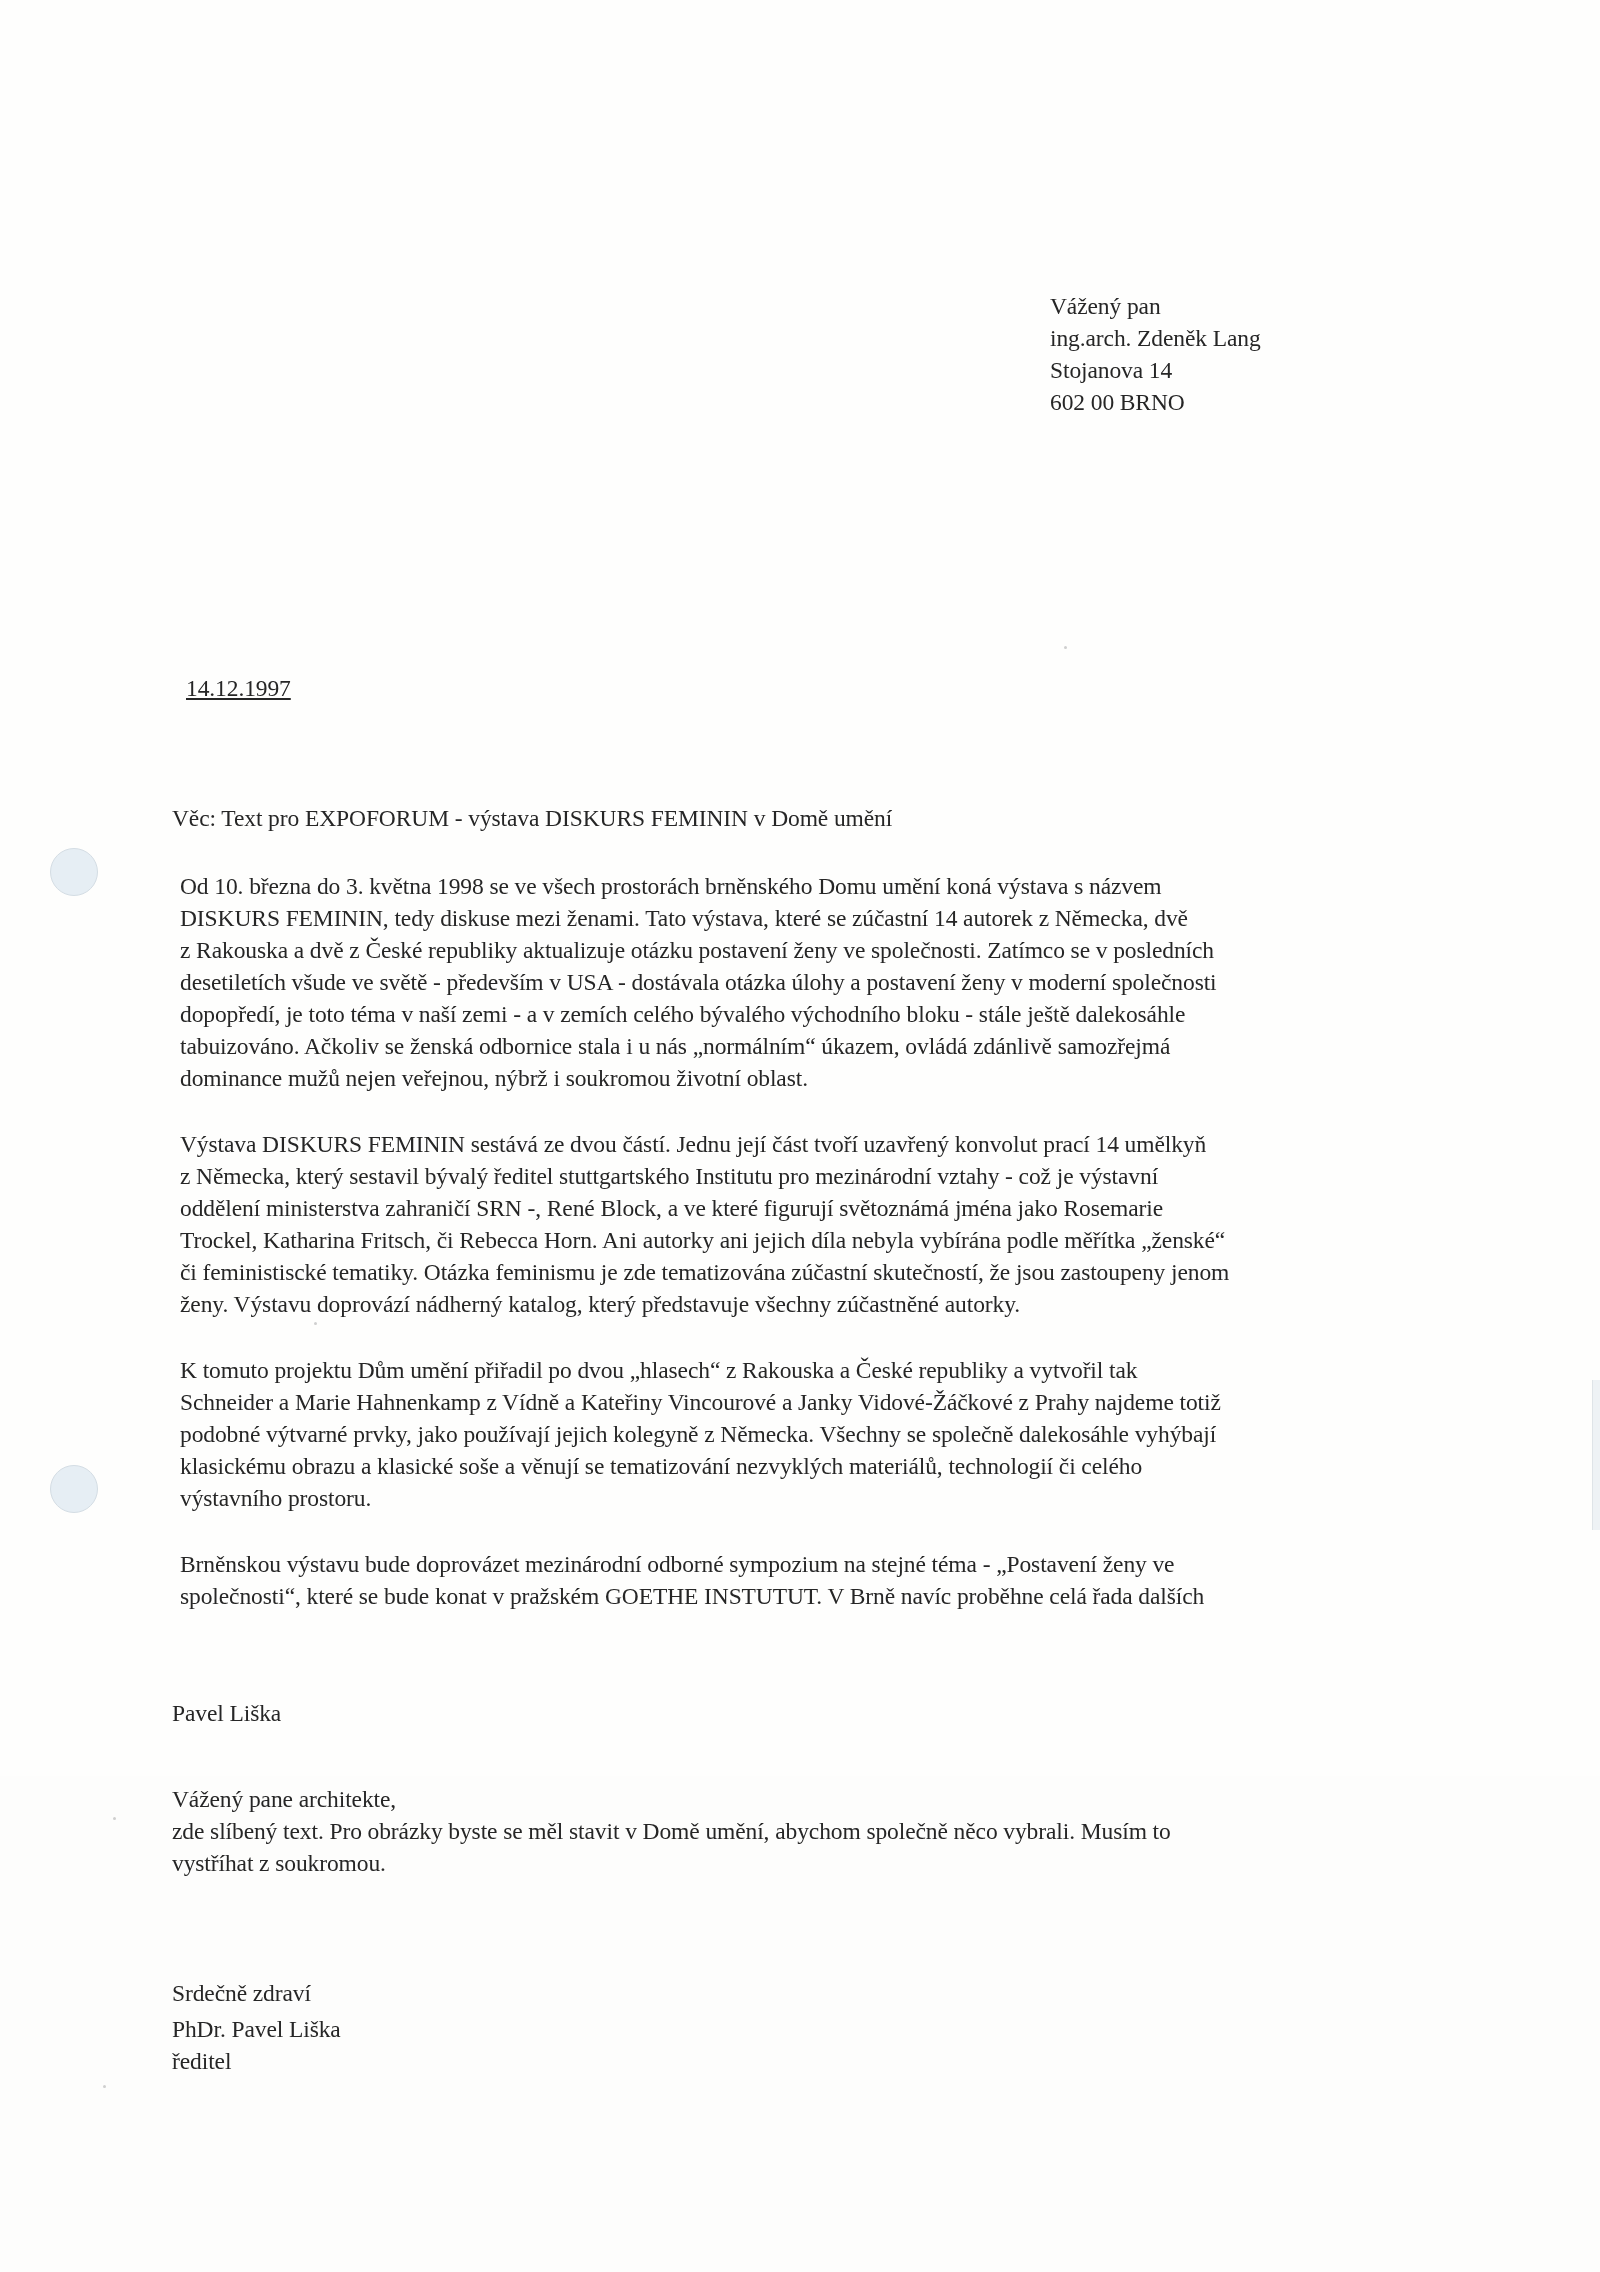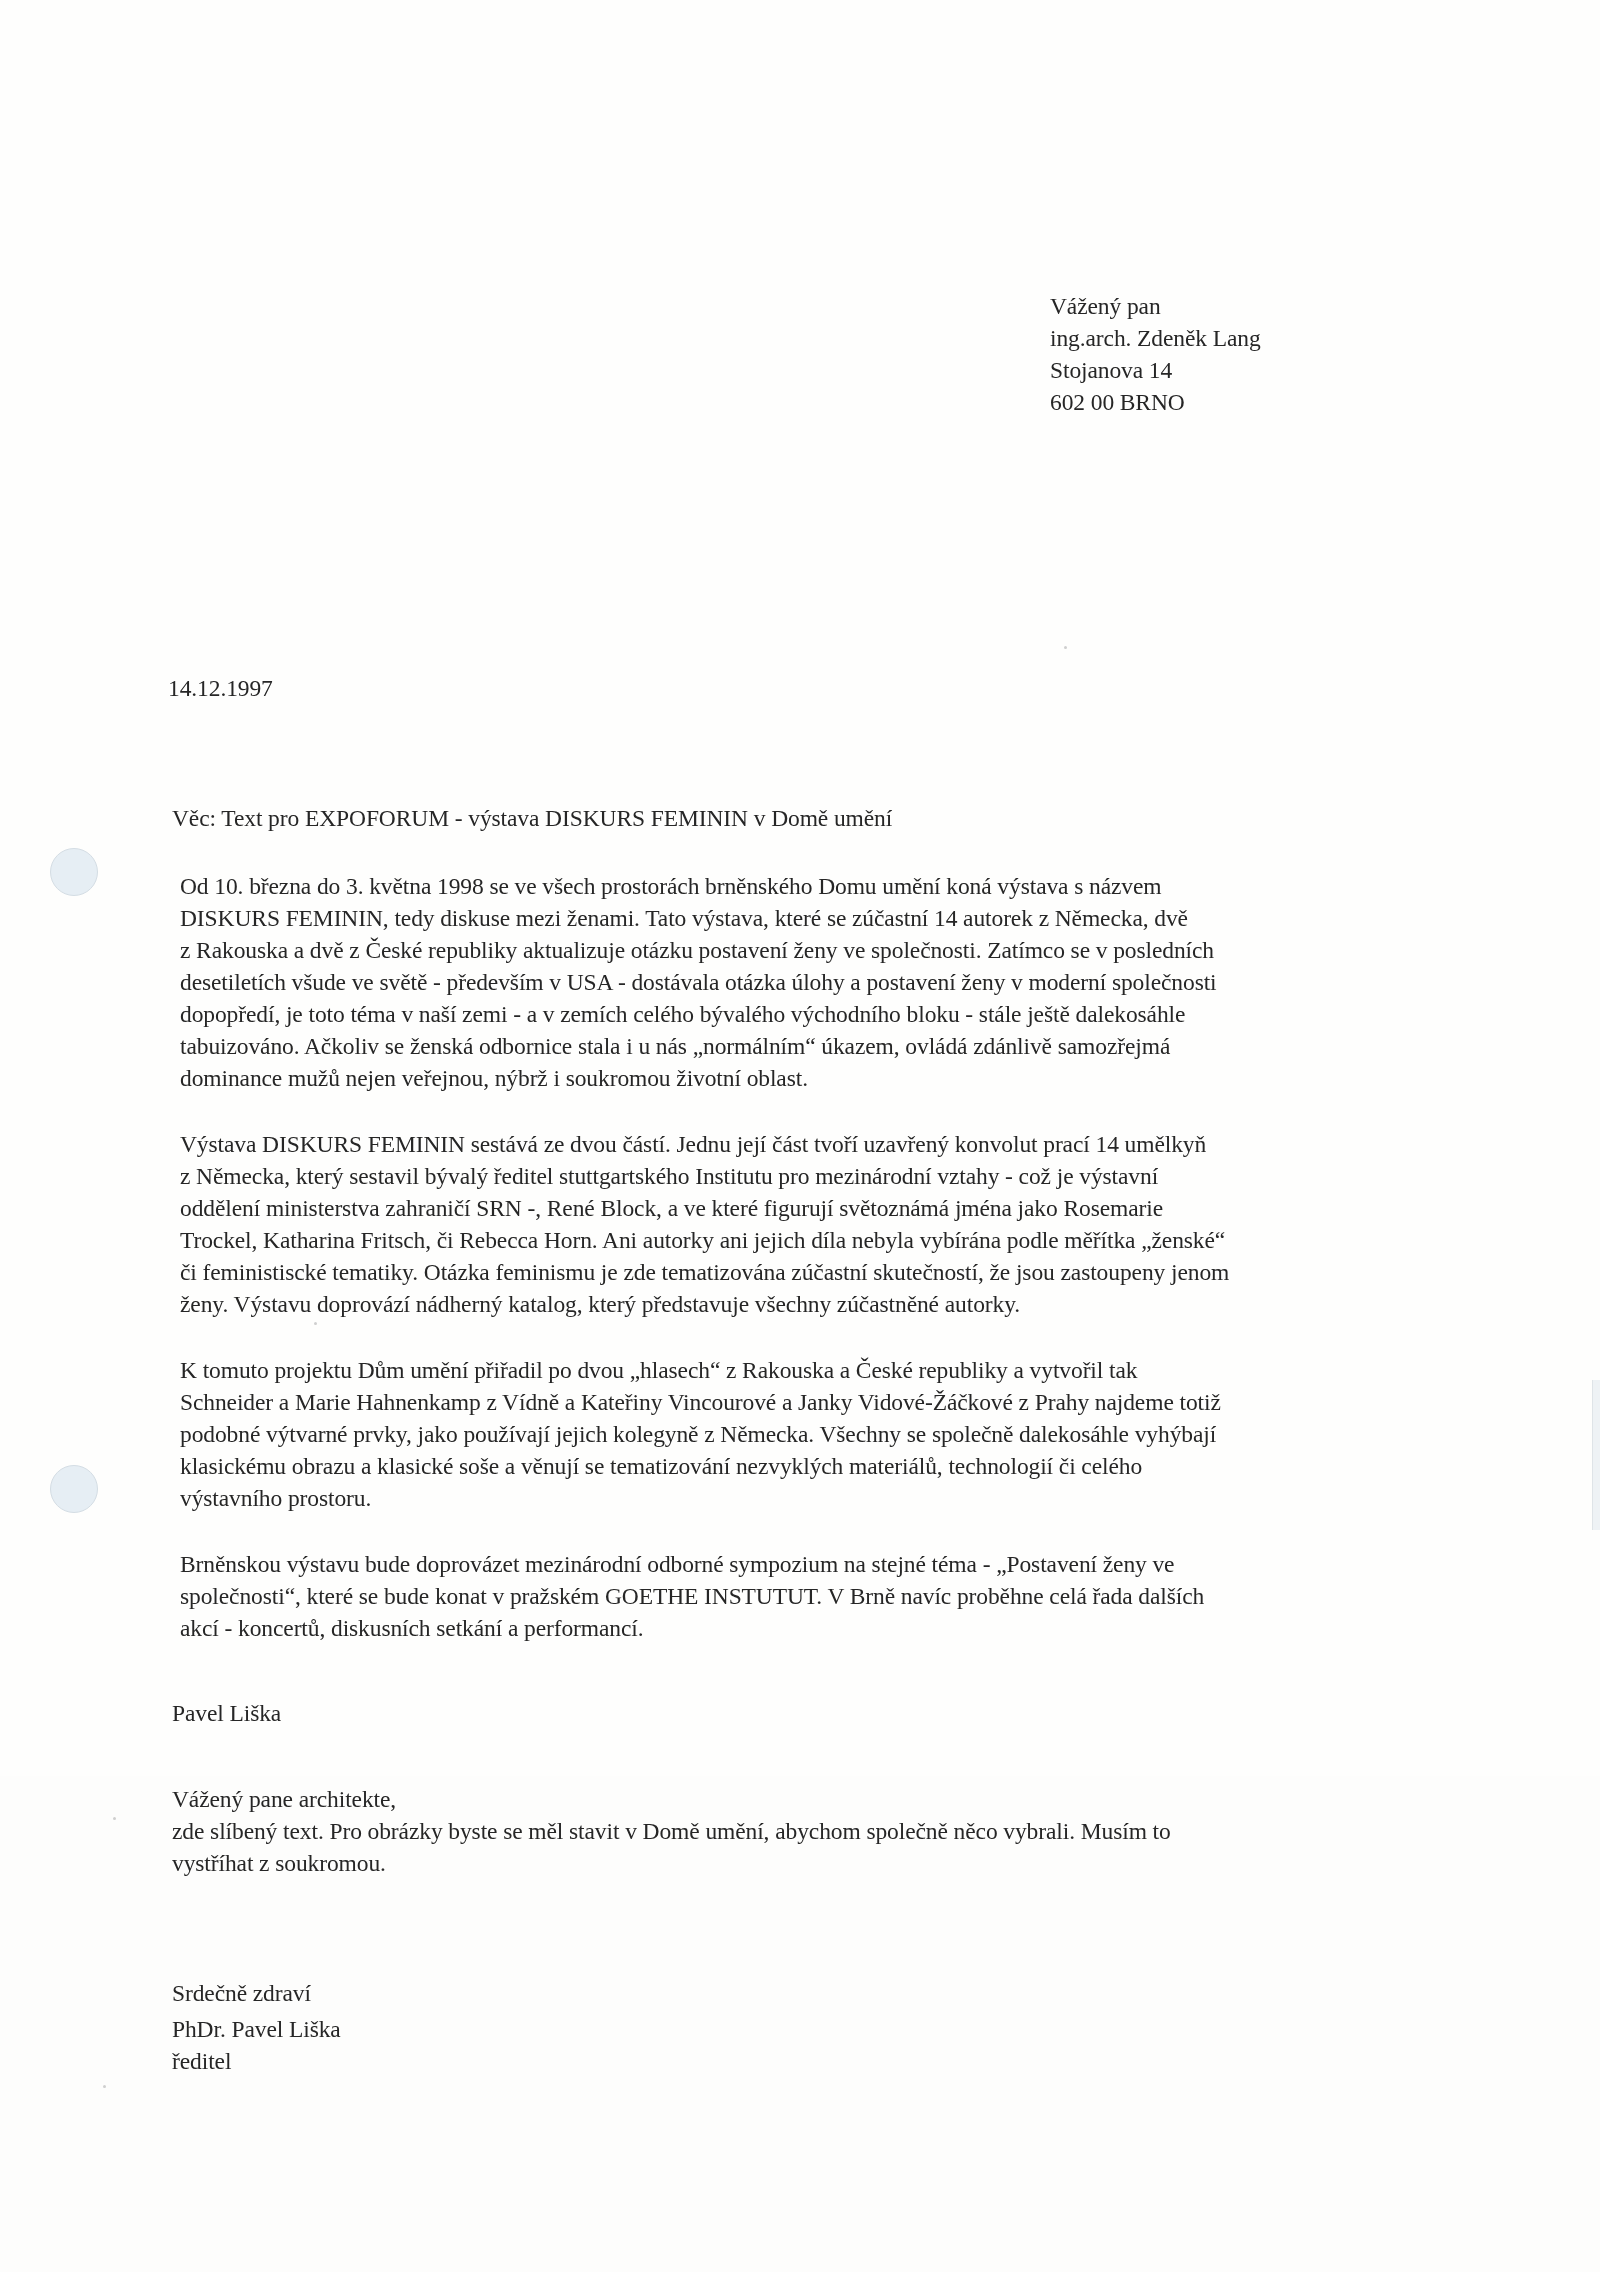--- a/index.html
+++ b/index.html
@@ -27,22 +27,23 @@
       letter-spacing: -0.1px;
     }
     .addr {
       position: absolute;
       left: 1050px;
       top: 290px;
     }
     .addr div { white-space: nowrap; }
     .date {
       position: absolute;
-      left: 168px;
+      left: 186px;
       top: 672px;
+      text-decoration: underline;
     }
     .subject {
       position: absolute;
       left: 172px;
       top: 802px;
       white-space: nowrap;
     }
     .body {
       position: absolute;
       left: 172px;
@@ -149,21 +150,20 @@
     <p class="para">
       <span class="line">K tomuto projektu  Dům umění přiřadil po dvou „hlasech“ z Rakouska a České republiky a vytvořil tak</span>
       <span class="line">Schneider a Marie Hahnenkamp z Vídně a Kateřiny Vincourové a Janky Vidové-Žáčkové z Prahy najdeme totiž</span>
       <span class="line">podobné výtvarné prvky, jako používají jejich kolegyně z Německa. Všechny se společně dalekosáhle vyhýbají</span>
       <span class="line">klasickému obrazu a klasické soše a věnují se tematizování nezvyklých materiálů, technologií či celého</span>
       <span class="line">výstavního prostoru.</span>
     </p>
     <p class="para">
       <span class="line">Brněnskou výstavu bude doprovázet mezinárodní odborné sympozium na stejné téma - „Postavení ženy ve</span>
       <span class="line">společnosti“, které se bude konat v pražském GOETHE INSTUTUT. V Brně navíc proběhne celá řada dalších</span>
-      <span class="line">akcí - koncertů, diskusních setkání a performancí.</span>
     </p>
   </div>
 
   <div class="sig1 txt">Pavel Liška</div>
 
   <div class="note txt">
     <span class="line">Vážený pane architekte,</span>
     <span class="line">zde slíbený text. Pro obrázky byste se měl stavit v Domě umění, abychom společně něco vybrali. Musím to</span>
     <span class="line">vystříhat z soukromou.</span>
   </div>

